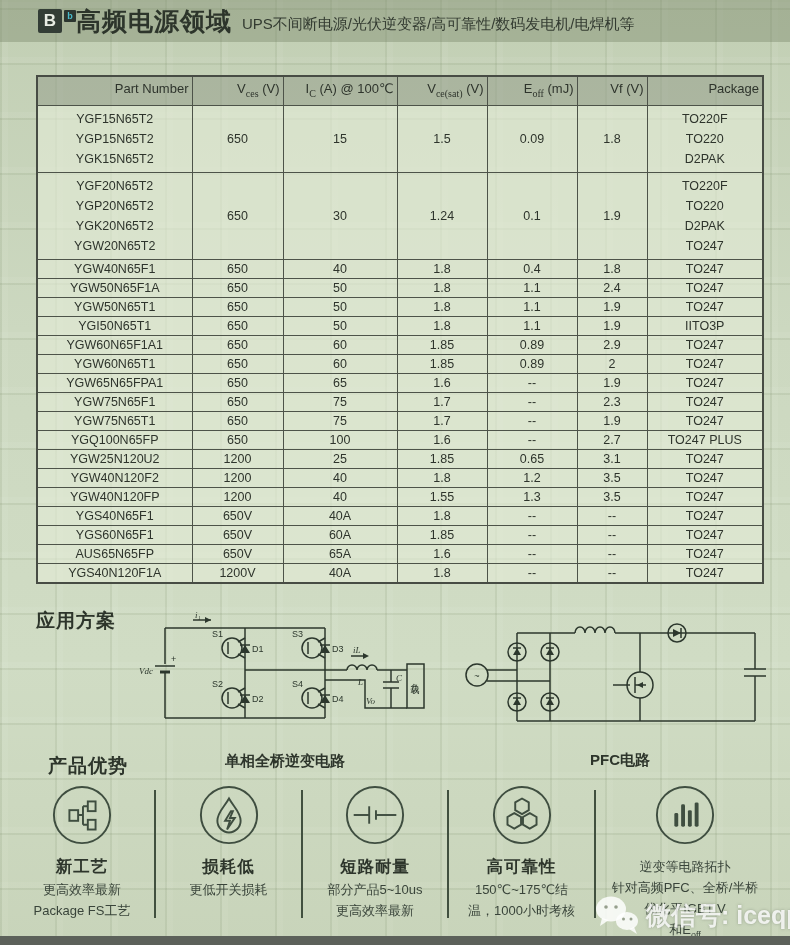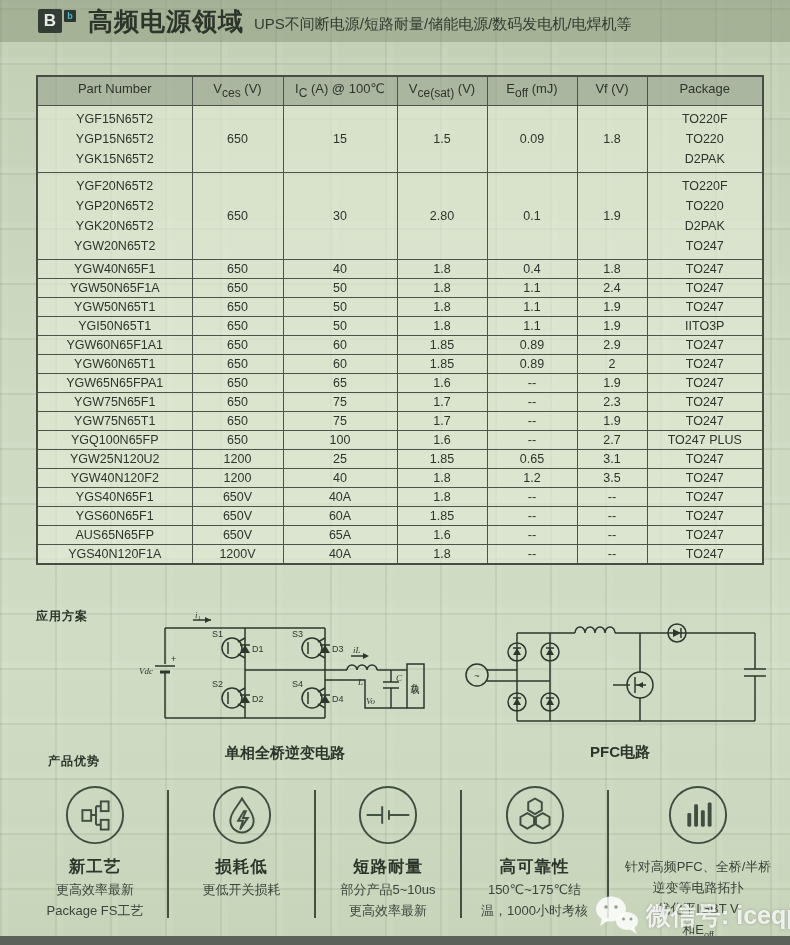--- a/index.html
+++ b/index.html
@@ -19,59 +19,59 @@
   .band{
     position:absolute;left:0;top:0;width:790px;height:42px;
     background:rgba(116,130,100,0.38);
     display:flex;align-items:center;
   }
   .logo{display:flex;align-items:flex-start;margin-left:38px;}
   .logo-big{width:24px;height:24px;background:#333d36;color:#e8ece4;
     font-weight:bold;font-size:17px;display:flex;align-items:center;justify-content:center;border-radius:2px;}
   .logo-small{width:12px;height:12px;background:#2c3630;color:#49bccb;
     font-weight:bold;font-size:9px;display:flex;align-items:center;justify-content:center;margin-left:2px;margin-top:1px;border-radius:1px;}
-  .band-title{font-size:25px;font-weight:bold;color:#2d352b;margin-left:12px;letter-spacing:1px;}
+  .band-title{font-size:25px;font-weight:bold;color:#2d352b;letter-spacing:1px;}
   .band-subtitle{font-size:15px;color:#333b31;margin-left:10px;margin-top:6px;}
   
   .spec-table{
     position:absolute;left:36px;top:75px;width:728px;
     border-collapse:collapse;table-layout:fixed;
     border:2px solid #474c44;
   }
   .spec-table th,.spec-table td{
     border:1px solid #4d5349;
     text-align:center;vertical-align:middle;
     font-size:12.5px;color:#2e342c;
     padding:1px 3px;line-height:16px;
     white-space:pre-line;overflow:hidden;
   }
   .spec-table th{
     background:rgba(150,158,140,0.55);
-    height:26px;font-weight:normal;font-size:13px;line-height:14px;
+    height:26px;font-weight:normal;font-size:13px;line-height:14px;text-align:right;
   }
   .spec-table td{background:rgba(228,236,215,0.62);}
   .spec-table tbody tr:nth-child(1) td,
   .spec-table tbody tr:nth-child(2) td{line-height:20px;padding:3px 3px;}
-  .spec-table sub{font-size:12px;}
+  .spec-table sub{font-size:10px;font-family:Liberation Serif, serif;}
   .c0{width:155px}.c1{width:91px}.c2{width:114px}.c3{width:90px}.c4{width:90px}.c5{width:70px}.c6{width:116px}
   
-  .sec-heading{position:absolute;font-size:12px;font-weight:bold;color:#2d352b;letter-spacing:1px;}
+  .sec-heading{position:absolute;font-size:19px;font-weight:bold;color:#2d352b;letter-spacing:1px;}
   #app-heading{left:36px;top:608px;}
   #adv-heading{left:48px;top:753px;font-family:Liberation Serif, serif;}
   .diagram{position:absolute;text-align:center;}
   #inverter-diagram{left:135px;top:612px;width:300px;}
   #pfc-diagram{left:455px;top:615px;width:330px;}
-  .diagram-caption{font-size:15px;font-weight:bold;color:#2d352b;margin-top:8px;}
+  .diagram-caption{font-size:15px;font-weight:bold;color:#2d352b;margin-top:16px;}
   .circuit{stroke:#2c372d;fill:none;stroke-width:1.5;}
   .circuit text{stroke:none;fill:#2c372d;font-size:9px;font-family:"Liberation Serif","DejaVu Serif",serif;font-style:italic;}
   .circuit text.plain{font-style:normal;font-family:"Liberation Sans",sans-serif;}
   .circuit .solid{fill:#2c372d;stroke:none;}
   
   .adv-row{
-    position:absolute;left:24px;top:784px;width:762px;
+    position:absolute;left:11px;top:784px;width:762px;
     display:flex;justify-content:space-between;align-items:flex-start;
   }
   .adv-item{width:142px;text-align:center;}
   .adv-item.wide{width:176px;}
   .adv-icon{display:block;margin:0 auto;}
   .adv-title{font-size:16.5px;font-weight:bold;color:#2d352b;margin-top:10px;letter-spacing:1px;}
   .adv-line{font-size:13px;color:#39443a;line-height:21px;}
   .adv-item .adv-title + .adv-line{margin-top:1px;}
   .adv-item.wide .adv-line:first-of-type{margin-top:10px;}
   .adv-line sub{font-size:9px;}
@@ -94,21 +94,21 @@
 <body>
 
 <div class="page">
 
   <div class="band">
     <div class="logo">
       <div class="logo-big">B</div>
       <div class="logo-small">b</div>
     </div>
     <div class="band-title">高频电源领域</div>
-    <div class="band-subtitle">UPS不间断电源/短路耐量/储能电源/数码发电机/电焊机等</div>
+    <div class="band-subtitle">UPS不间断电源/光伏逆变器/高可靠性/数码发电机/电焊机等</div>
   </div>
 
   <table class="spec-table">
     <colgroup>
       <col class="c0">
         <col class="c1">
         <col class="c2">
         <col class="c3">
         <col class="c4">
         <col class="c5">
@@ -139,21 +139,21 @@
 TO220
 D2PAK</td>
         </tr>
         <tr>
           <td>YGF20N65T2
 YGP20N65T2
 YGK20N65T2
 YGW20N65T2</td>
           <td>650</td>
           <td>30</td>
-          <td>2.80</td>
+          <td>1.24</td>
           <td>0.1</td>
           <td>1.9</td>
           <td>TO220F
 TO220
 D2PAK
 TO247</td>
         </tr>
         <tr>
           <td>YGW40N65F1</td>
           <td>650</td>
@@ -252,20 +252,29 @@
           <td>0.65</td>
           <td>3.1</td>
           <td>TO247</td>
         </tr>
         <tr>
           <td>YGW40N120F2</td>
           <td>1200</td>
           <td>40</td>
           <td>1.8</td>
           <td>1.2</td>
+          <td>3.5</td>
+          <td>TO247</td>
+        </tr>
+        <tr>
+          <td>YGW40N120FP</td>
+          <td>1200</td>
+          <td>40</td>
+          <td>1.55</td>
+          <td>1.3</td>
           <td>3.5</td>
           <td>TO247</td>
         </tr>
         <tr>
           <td>YGS40N65F1</td>
           <td>650V</td>
           <td>40A</td>
           <td>1.8</td>
           <td>--</td>
           <td>--</td>
@@ -498,22 +507,22 @@
         <g stroke="#3f4e40" stroke-width="2" fill="none">
           <circle cx="32" cy="32" r="29"></circle>
         </g>
         <g fill="#3f4e40">
           <rect x="21" y="30" width="4" height="14" rx="1.5"></rect>
           <rect x="28" y="21" width="4" height="23" rx="1.5"></rect>
           <rect x="35" y="27" width="4" height="17" rx="1.5"></rect>
           <rect x="42" y="19" width="4" height="25" rx="1.5"></rect>
         </g>
       </svg>
+      <div class="adv-line">逆变等电路拓扑</div>
       <div class="adv-line">针对高频PFC、全桥/半桥</div>
-      <div class="adv-line">逆变等电路拓扑</div>
       <div class="adv-line"><span>优化平IGBT V</span></div>
       <div class="adv-line"><span>和E</span><sub>off</sub></div>
     </div>
 
   </div>
 
   <div class="watermark">
     <svg width="50" height="50" viewBox="0 0 50 50">
       <g fill="rgba(255,255,255,0.82)">
         <ellipse cx="19" cy="19" rx="15" ry="12.5"></ellipse>

